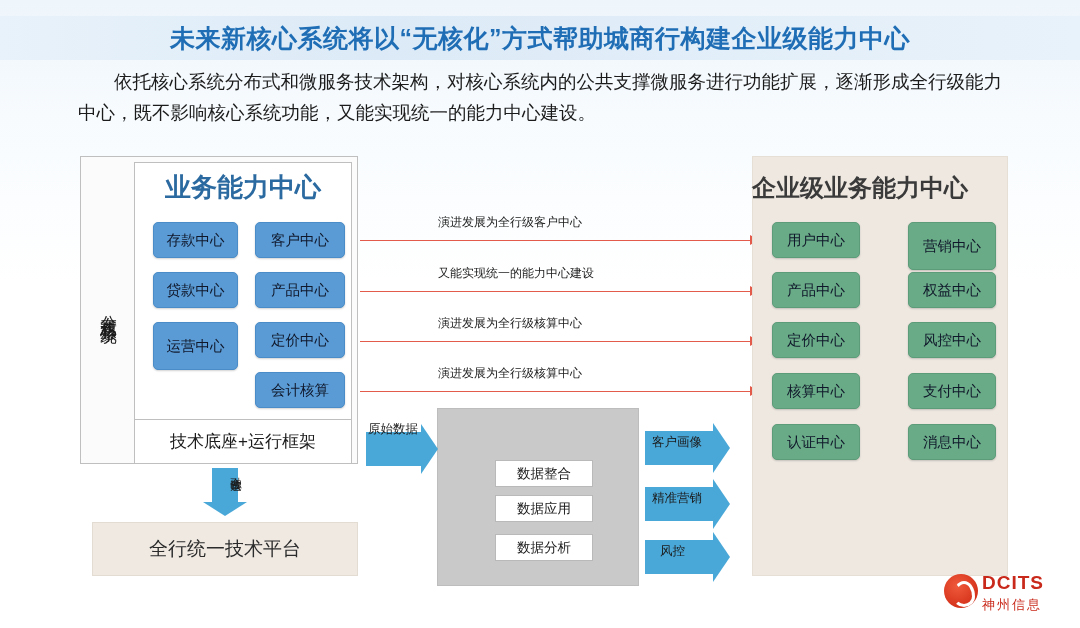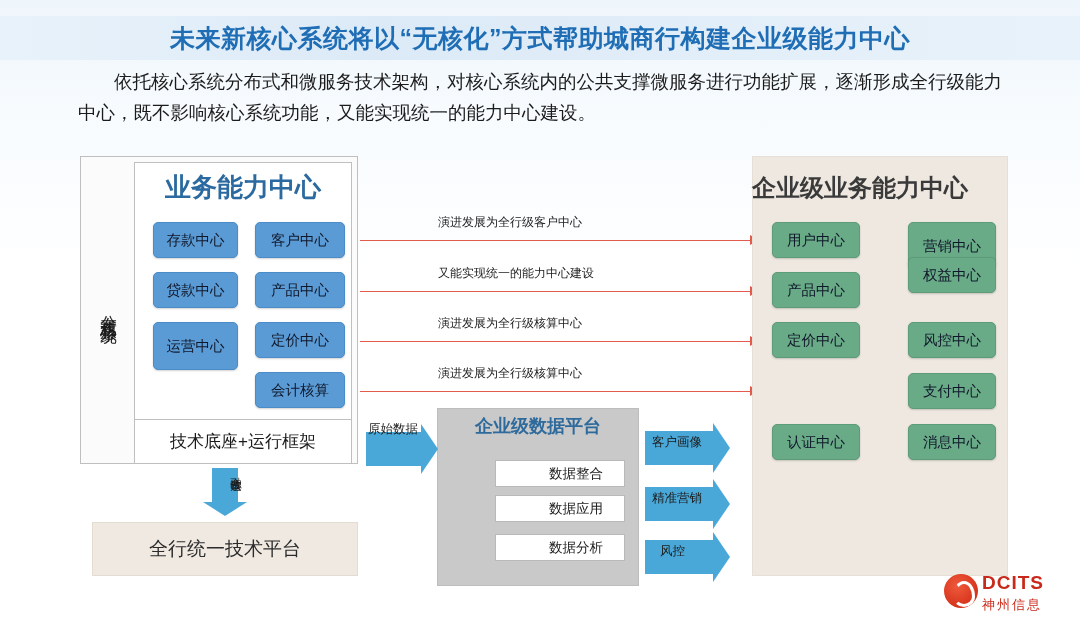--- a/index.html
+++ b/index.html
@@ -203,21 +203,20 @@
     left: 495px;
     width: 96px;
     height: 25px;
     background: #ffffff;
     border: 1px solid #b9b9b9;
     display: flex;
     align-items: center;
     justify-content: center;
     font-size: 13.5px;
     color: #1b1b1b;
-    padding-left: 32px;
   }
 
   
   .flow-line {
     position: absolute;
     height: 0;
     border-top: 1.4px solid #e35b4a;
   }
   .flow-arrow {
     position: absolute;
@@ -368,30 +367,30 @@
   <div class="flow-line" style="left:360px; top:391px; width:392px;"></div>
   <div class="flow-arrow" style="left:750px; top:386px;"></div>
   <div class="flow-label" style="left:438px; top:365px;">演进发展为全行级核算中心</div>
 
   <div class="box ent-frame"></div>
   <div class="ent-frame-title">企业级业务能力中心</div>
 
   <div class="chip chip-green" style="left:772px; top:222px; width:88px; height:36px;">用户中心</div>
   <div class="chip chip-green" style="left:772px; top:272px; width:88px; height:36px;">产品中心</div>
   <div class="chip chip-green" style="left:772px; top:322px; width:88px; height:36px;">定价中心</div>
+  <div class="chip chip-green" style="left:772px; top:373px; width:88px; height:36px;">核算中心</div>
   <div class="chip chip-green" style="left:772px; top:424px; width:88px; height:36px;">认证中心</div>
 
   <div class="chip chip-green" style="left:908px; top:222px; width:88px; height:48px;">营销中心</div>
-  <div class="chip chip-green" style="left:908px; top:257px; width:88px; height:36px;">权益中心</div>
+  <div class="chip chip-green" style="left:908px; top:272px; width:88px; height:36px;">权益中心</div>
   <div class="chip chip-green" style="left:908px; top:322px; width:88px; height:36px;">风控中心</div>
   <div class="chip chip-green" style="left:908px; top:373px; width:88px; height:36px;">支付中心</div>
   <div class="chip chip-green" style="left:908px; top:424px; width:88px; height:36px;">消息中心</div>
 
   <div class="box data-platform"></div>
-  <div class="data-platform-title">企业级数据平台</div>
   <div class="dp-item" style="top:460px;">数据整合</div>
   <div class="dp-item" style="top:495px;">数据应用</div>
   <div class="dp-item" style="top:534px;">数据分析</div>
 
   <div class="blue-arrow-right" style="left:366px; top:432px; width:55px;"></div>
   <div class="arrow-cap-text" style="left:368px; top:421px;">原始数据</div>
 
   <div class="blue-arrow-right" style="left:645px; top:431px; width:68px;"></div>
   <div class="arrow-cap-text" style="left:652px; top:434px; color:#1b1b1b;">客户画像</div>
 

